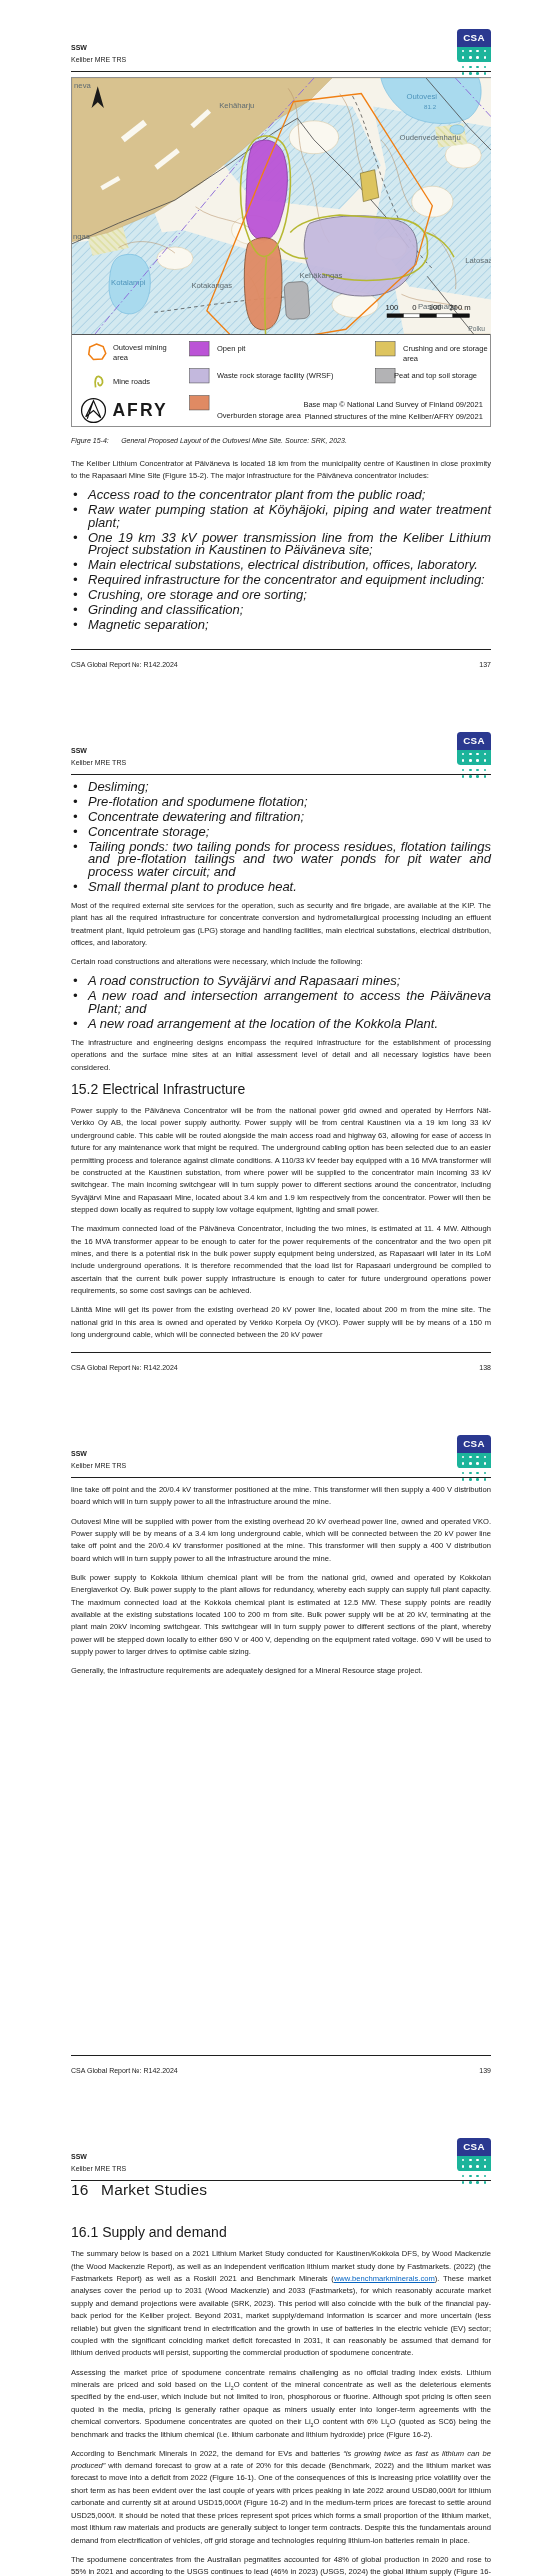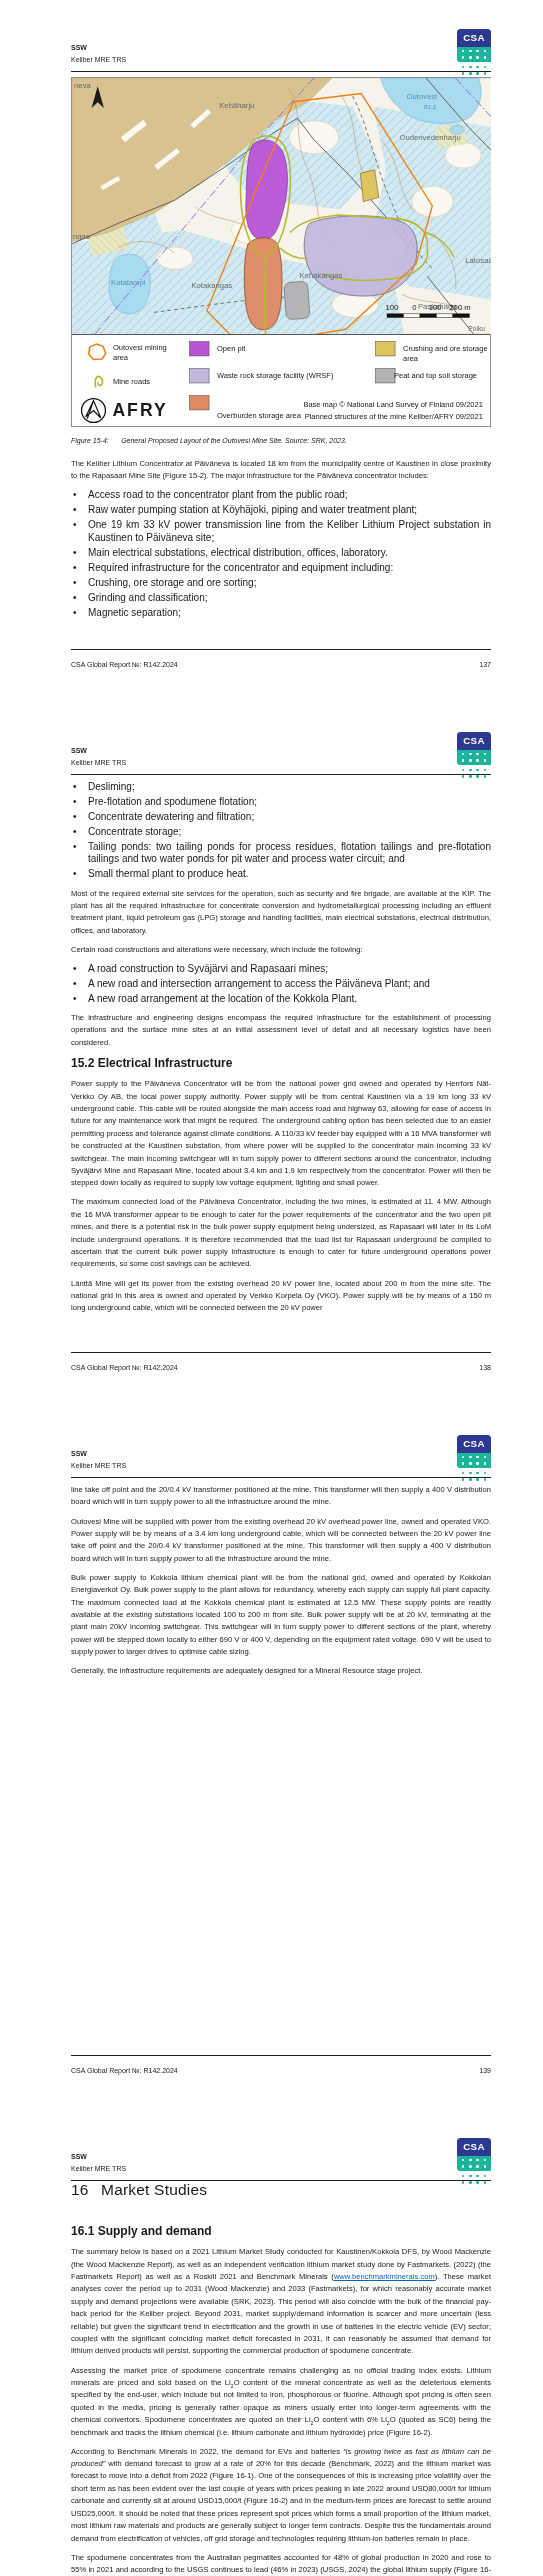--- a/index.html
+++ b/index.html
@@ -20,23 +20,23 @@
   .dot.t{background:#1cb49b;}
   
   .ftr-rule{position:absolute;top:649px;left:71px;width:420px;border-top:1px solid #1f1f1f;}
   .ftr-left{position:absolute;top:661px;left:71px;font-size:7px;}
   .ftr-right{position:absolute;top:661px;left:71px;width:420px;text-align:right;font-size:7px;}
   
   .content{position:absolute;left:71px;width:420px;}
   .top-150{top:77px;} .top-152{top:78px;} .top-140{top:72px;}
   p.body{font-size:7.6px;line-height:12.4px;text-align:justify;margin:0 0 6.7px 0;}
   ul.bullets{list-style:none;margin:0 0 6.7px 0;padding:0;}
-  ul.bullets li{position:relative;padding-left:17px;margin-bottom:2.6px;font-size:10px;line-height:12.4px;text-align:justify;}
+  ul.bullets li{position:relative;padding-left:17px;margin-bottom:2.6px;font-size:13px;line-height:12.4px;text-align:justify;font-style:italic;}
   ul.bullets li::before{content:"\2022";position:absolute;left:2.1px;top:0;}
-  h3.sec{font-size:12px;font-weight:bold;margin:5.2px 0 8.2px 0;}
+  h3.sec{font-size:14px;font-weight:normal;margin:5.2px 0 8.2px 0;}
   h1.chap{font-size:15.5px;font-weight:normal;margin:0 0 25px 0;letter-spacing:0.2px;}
   h1.chap .num{margin-right:12.4px;}
   
   .figure{border:0.5px solid #8f8f8f;background:#a16207;}
   .mapwrap{border-bottom:0.5px solid #555;line-height:0;}
   .legend{position:relative;height:91px;font-size:7.5px;background:#fff;}
   .leg-abs{position:absolute;}
   .leg-label{line-height:10.3px;}
   .credit{position:absolute;right:7.2px;top:64px;text-align:right;font-size:7.5px;line-height:12px;color:#1a1a1a;}
   .afry{position:absolute;left:8.2px;top:62px;display:flex;align-items:center;gap:5.2px;}

